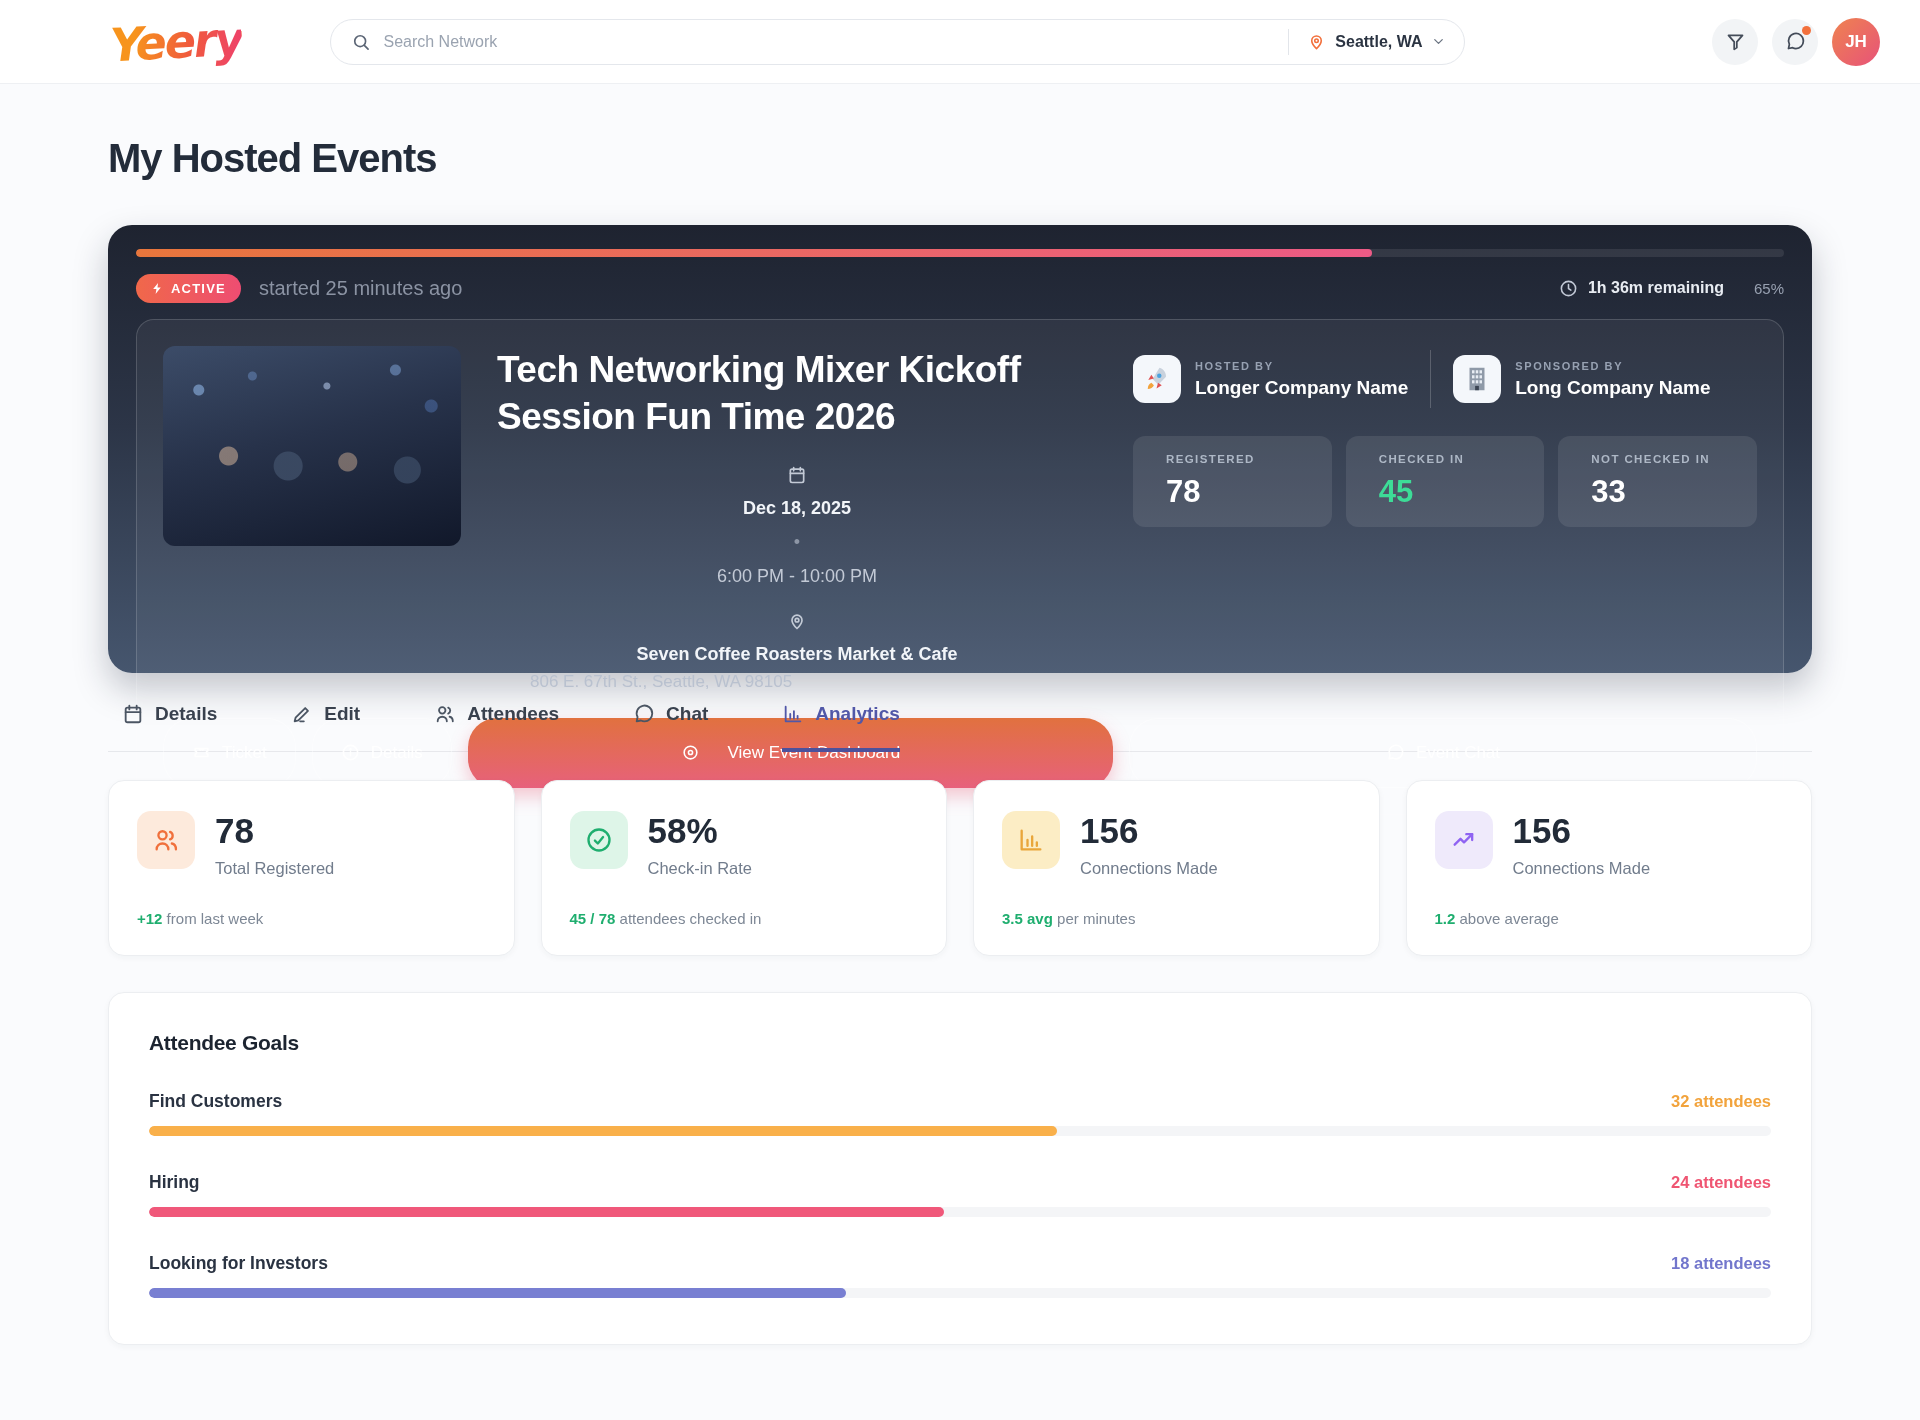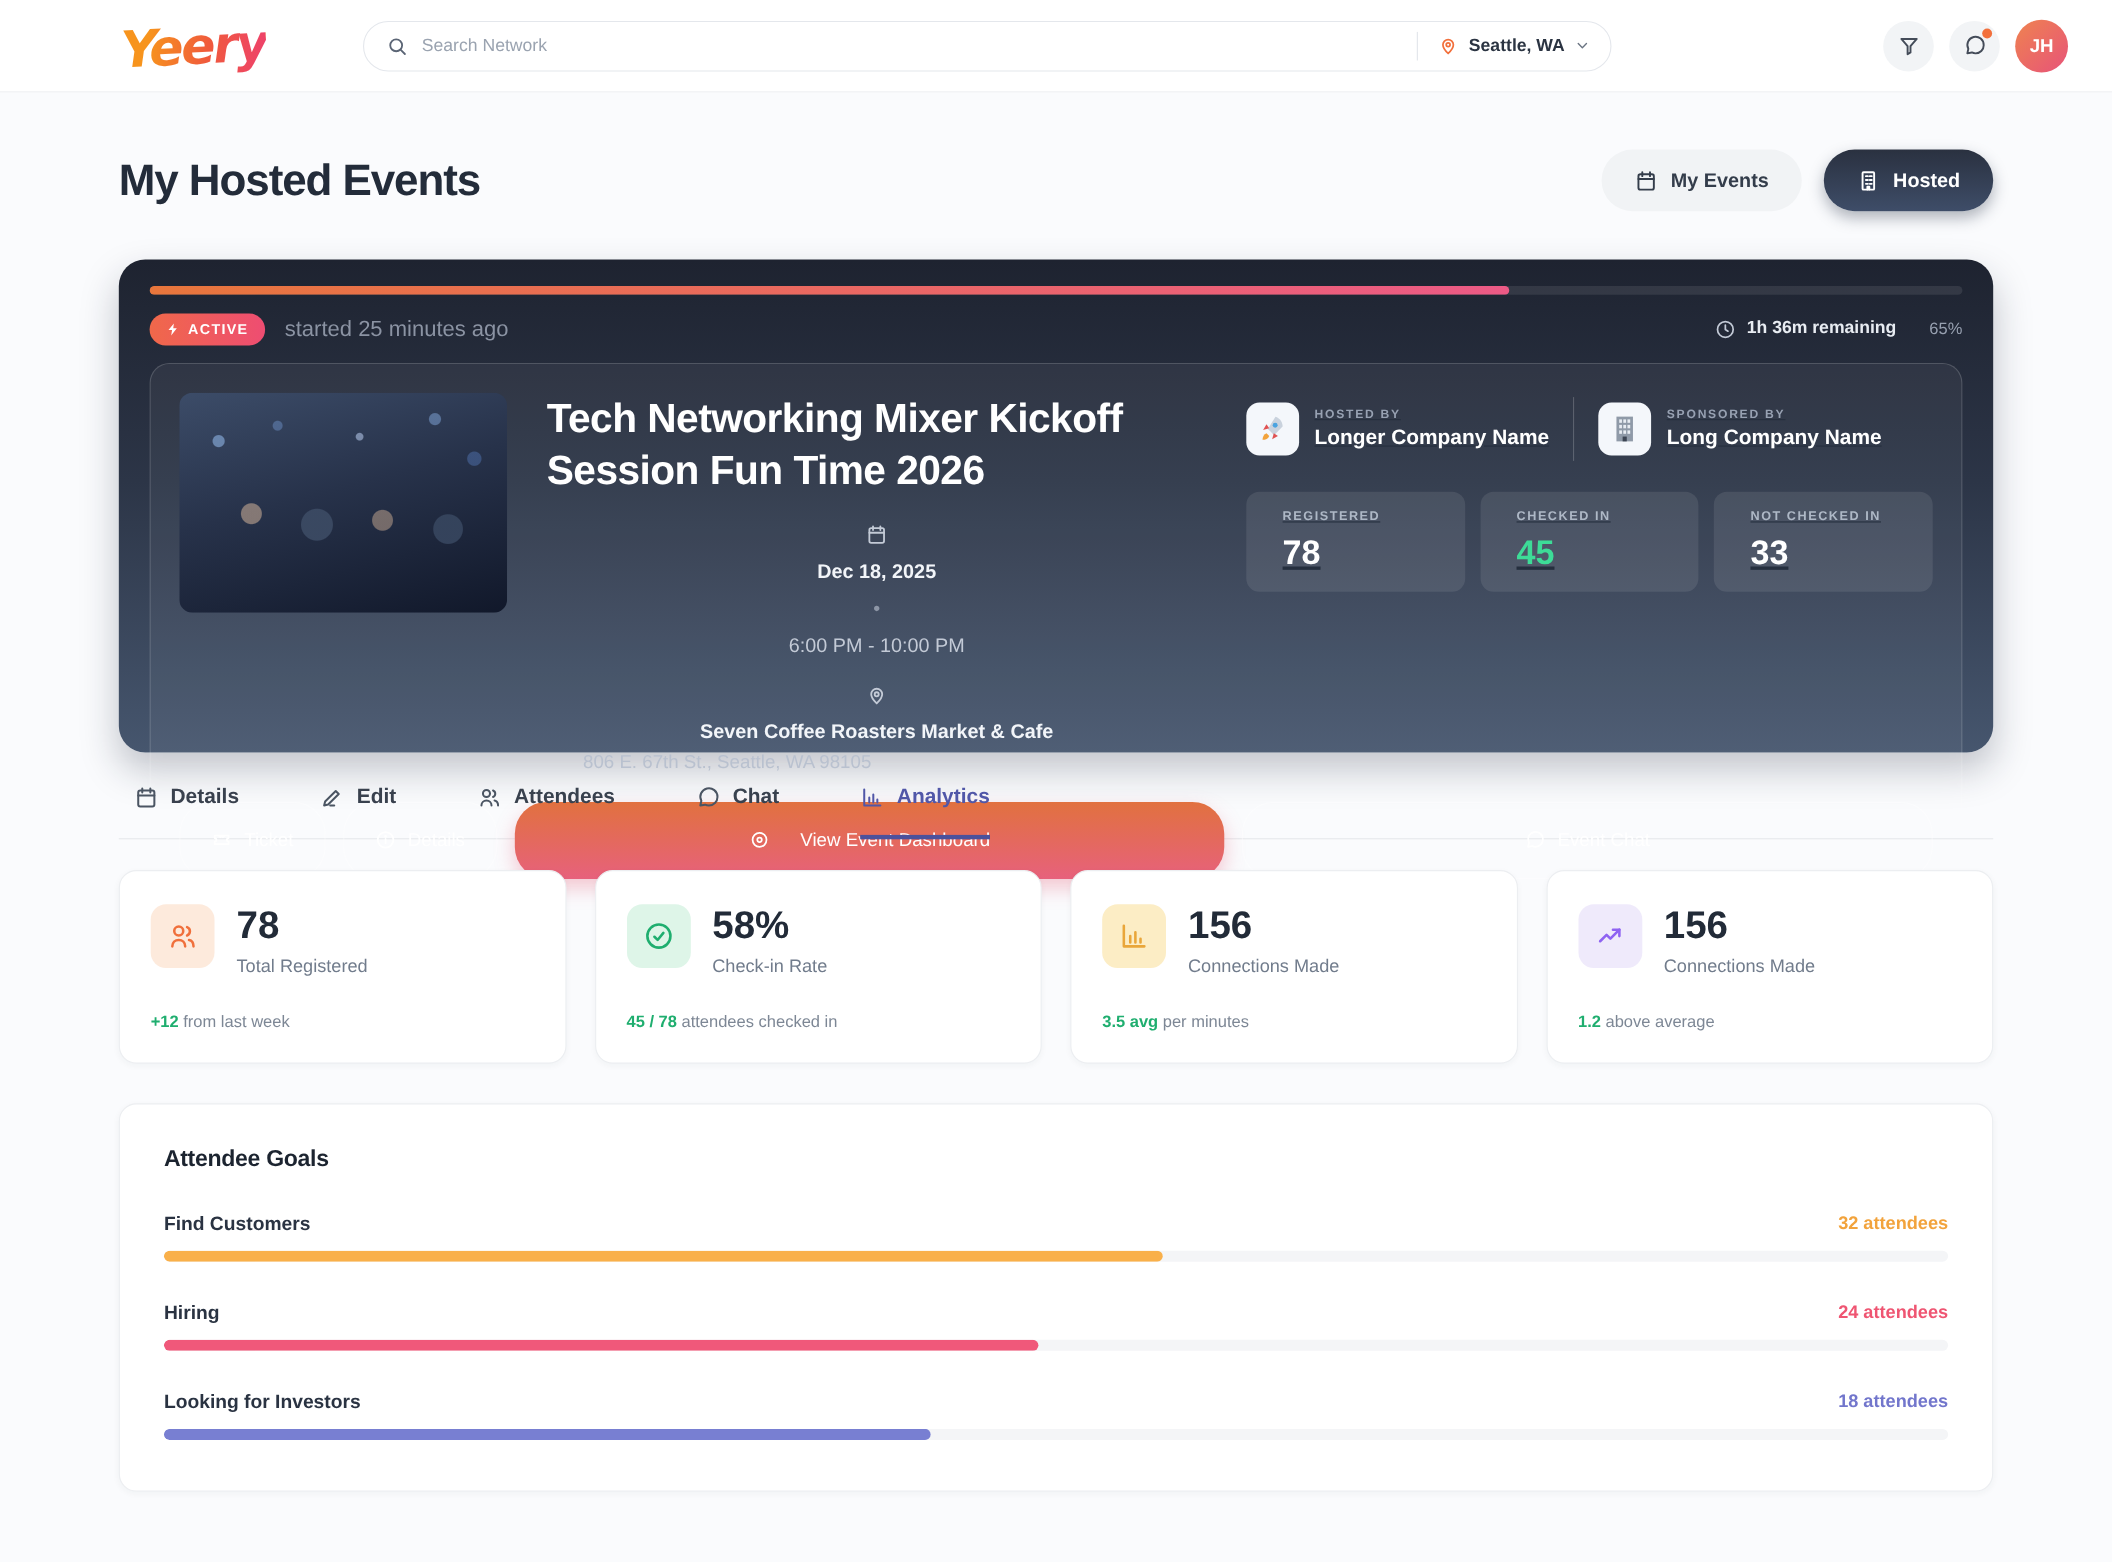--- a/index.html
+++ b/index.html
@@ -61,21 +61,21 @@
       radial-gradient(circle at 62% 58%, rgba(220,185,155,.45) 0 9px, transparent 10px),
       radial-gradient(circle at 82% 62%, rgba(55,70,95,.9) 0 13px, transparent 14px),
       linear-gradient(165deg,#3c4c68 0%,#27324a 45%,#11182a 100%); }
   .event-main { width:600px; }
   .event-title { color:#ffffff; font-size:37px; font-weight:900; letter-spacing:-0.5px; line-height:1.28; }
   .meta-row { display:flex; align-items:center; gap:13px; margin-top:24px; color:#c3cad6; font-size:18px;flex-direction:column; }
   .meta-row svg { width:20px; height:20px; color:#c3cad6; flex:none; }
   .meta-strong { color:#f2f5f9; font-weight:bold; }
   .meta-dot { color:#8d96a6; }
   .addr { margin-left:33px; margin-top:7px; color:#b9c1cf; font-size:17px; }
-  .event-side { flex:1;text-decoration:underline; }
+  .event-side { flex:1; }
   .orgs { display:flex; align-items:center; gap:22px; margin-top:4px; }
   .org { display:flex; align-items:center; gap:14px; }
   .org-logo { width:48px; height:48px; border-radius:12px; background:#f4f7fb; display:flex; align-items:center; justify-content:center; flex:none; }
   .org-logo svg { width:30px; height:30px; }
   .org-label { font-size:11px; letter-spacing:1.6px; color:#97a1b2; font-weight:bold; }
   .org-name { margin-top:5px; font-size:19px; font-weight:bold; color:#ffffff; }
   .org-div { width:1px; height:58px; background:rgba(255,255,255,.2); }
   .mini-stats { display:flex; gap:14px; margin-top:28px; }
   .mini-box { flex:1; background:rgba(255,255,255,.09); border-radius:12px; padding:17px 33px; }
   .mini-label { font-size:11.5px; letter-spacing:1.4px; color:#aeb8c6; font-weight:bold; }
@@ -152,36 +152,20 @@
       <span class="notif-dot"></span>
     </button>
     <div class="avatar">JH</div>
   </div>
 </header>
 
 <main class="content">
 
   <div class="page-head">
     <h1 class="page-title">My Hosted Events</h1>
-    <div class="head-btns">
-      <button class="pill-btn btn-light">
-        <svg class="ico" viewBox="0 0 24 24">
-            <rect x="4" y="5" width="16" height="16" rx="2"></rect>
-            <path d="M8 3v4M16 3v4M4 10h16"></path>
-          </svg>
-        <span>My Events</span>
-      </button>
-      <button class="pill-btn btn-dark">
-        <svg class="ico" viewBox="0 0 24 24">
-            <rect x="6" y="3" width="12" height="18" rx="1"></rect>
-            <path d="M9.5 7h2M13.5 7h2M9.5 11h2M13.5 11h2M9.5 15h2M13.5 15h2M11 21v-3h2v3"></path>
-          </svg>
-        <span>Hosted</span>
-      </button>
-    </div>
   </div>
 
   <section class="event-card">
     <div class="progress-track">
       <div class="progress-fill" style="width: 75%;"></div>
     </div>
 
     <div class="status-row">
       <span class="badge">
         <svg viewBox="0 0 24 24">

